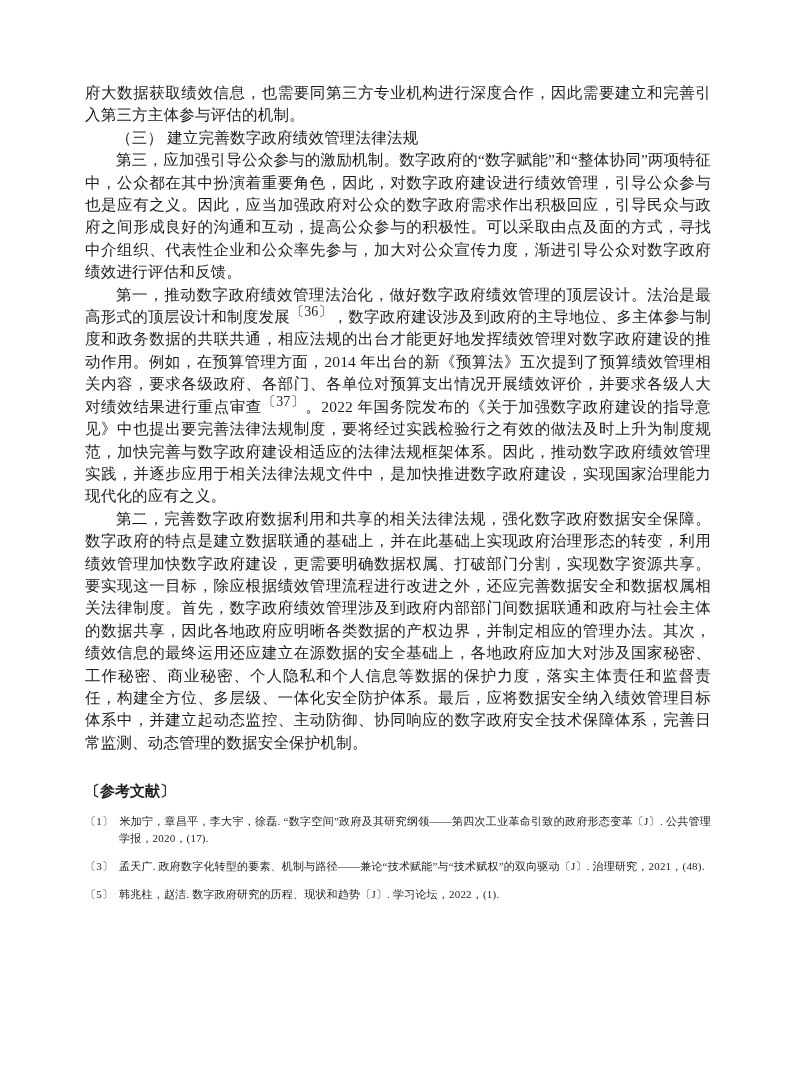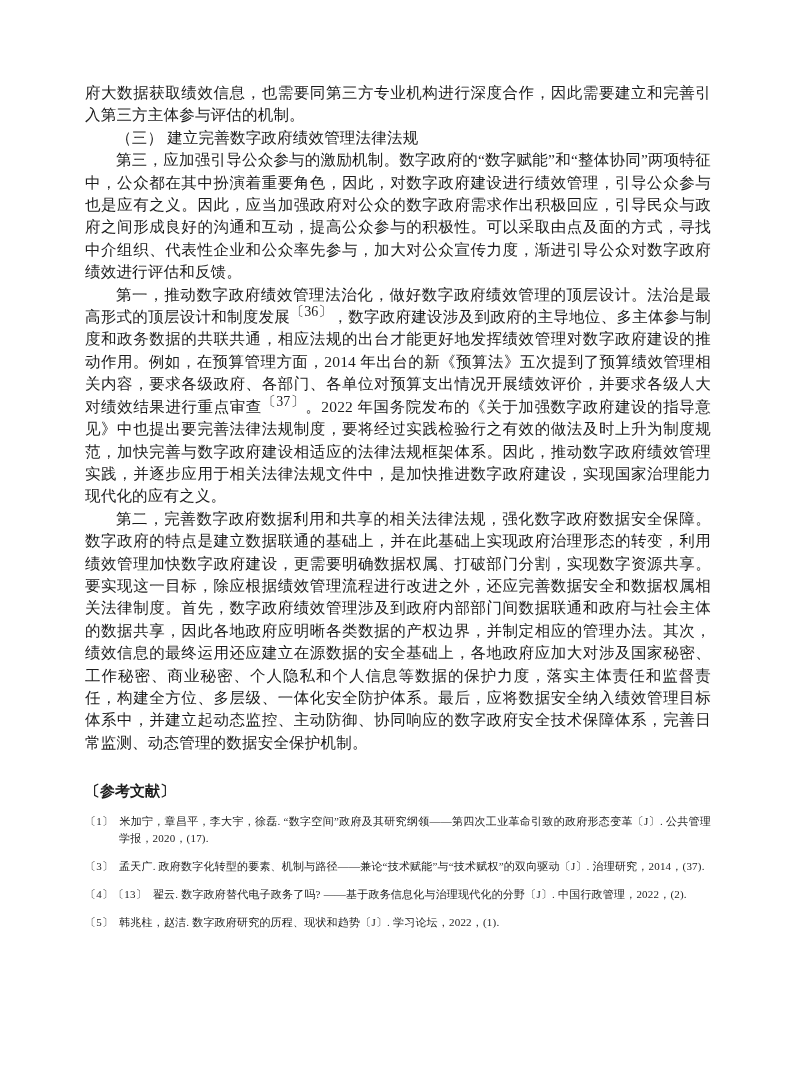--- a/index.html
+++ b/index.html
@@ -76,24 +76,21 @@
   </div>
 
   <div class="references">
     <div class="ref-heading">〔参考文献〕</div>
 
     <div class="ref-list">
       <p class="ref-item">
         <span class="ref-num">〔1〕</span><span>米加宁，章昌平，李大宇，徐磊. “数字空间”政府及其研究纲领——第四次工业革命引致的政府形态变革〔J〕. 公共管理学报，2020，(17).</span>
       </p>
       <p class="ref-item">
-        <span class="ref-num">〔3〕</span><span>孟天广. 政府数字化转型的要素、机制与路径——兼论“技术赋能”与“技术赋权”的双向驱动〔J〕. 治理研究，2014，(37).</span>
-      </p>
-      <p class="ref-item">
-        <span class="ref-num">〔4〕〔13〕</span><span>翟云. 数字政府替代电子政务了吗? ——基于政务信息化与治理现代化的分野〔J〕. 中国行政管理，2022，(2).</span>
+        <span class="ref-num">〔3〕</span><span>孟天广. 政府数字化转型的要素、机制与路径——兼论“技术赋能”与“技术赋权”的双向驱动〔J〕. 治理研究，2021，(48).</span>
       </p>
       <p class="ref-item">
         <span class="ref-num">〔5〕</span><span>韩兆柱，赵洁. 数字政府研究的历程、现状和趋势〔J〕. 学习论坛，2022，(1).</span>
       </p>
     </div>
   </div>
 
 </div>
 
 </body></html>

